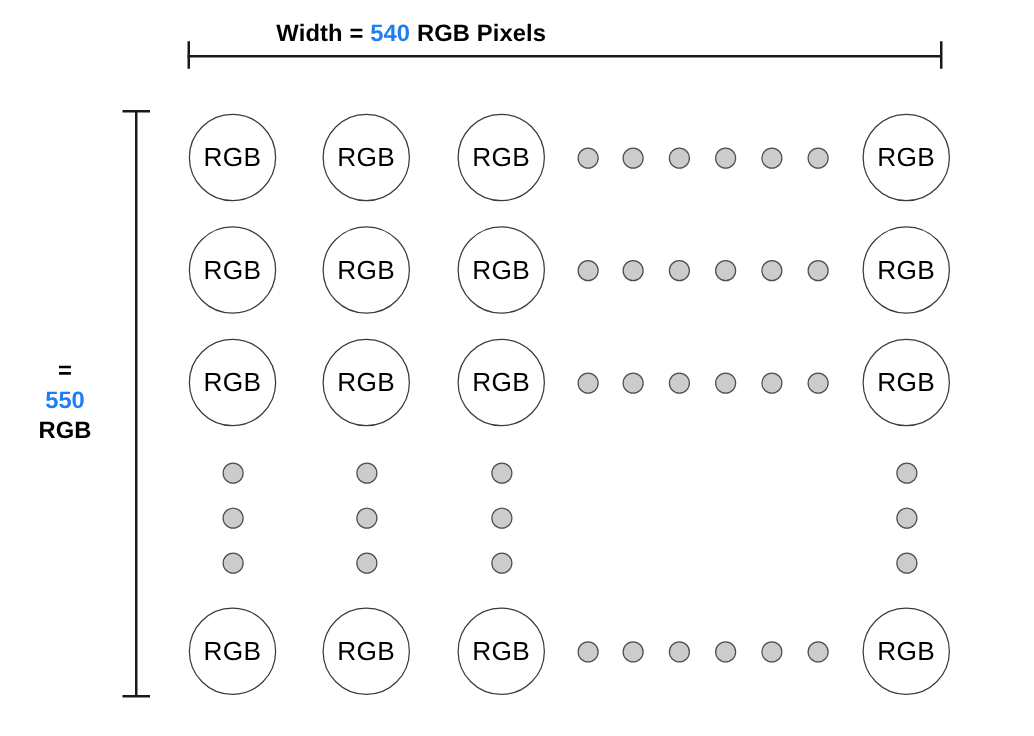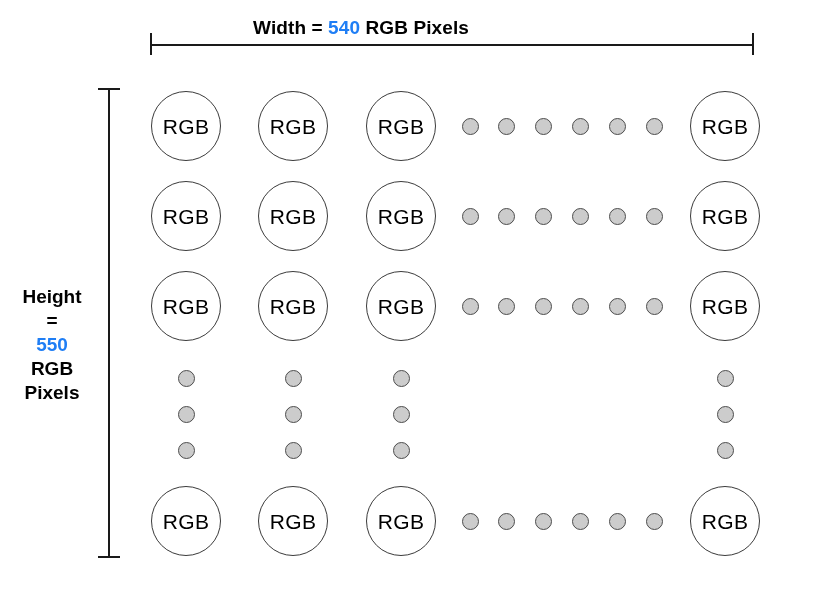--- a/index.html
+++ b/index.html
@@ -48,21 +48,20 @@
     font-weight: bold;
     white-space: nowrap;
   }
   #width-label {
     left: 0;
     top: 17px;
     width: 658px;
     text-align: center;
     font-size: 19px;
     letter-spacing: 0.1px;
-    margin-left: 32px;
   }
   #height-label {
     left: 0;
     top: 285px;
     width: 104px;
     text-align: center;
     font-size: 19px;
     line-height: 24px;
   }
   .accent {
@@ -109,25 +108,23 @@
 
   <div id="width-label" class="dim-label">
     <span>Width = </span><span class="accent">540</span><span> RGB Pixels</span>
   </div>
 
   <div class="dim-line-h" style="left:150px; top:44px; width:603px;"></div>
   <div class="tick-v" style="left:150px; top:33px; height:22px;"></div>
   <div class="tick-v" style="left:752px; top:33px; height:22px;"></div>
 
   <div id="height-label" class="dim-label">
-    <div>Height</div>
     <div>=</div>
     <div class="accent">550</div>
     <div>RGB</div>
-    <div>Pixels</div>
   </div>
 
   <div class="dim-line-v" style="left:108px; top:88px; height:469px;"></div>
   <div class="tick-h" style="left:98px; top:88px; width:22px;"></div>
   <div class="tick-h" style="left:98px; top:556px; width:22px;"></div>
 
   <div id="grid-layer">
       <div class="rgb-cell" style="left: 151px; top: 91px;">
         <span class="rgb-text">RGB</span>
       </div>

